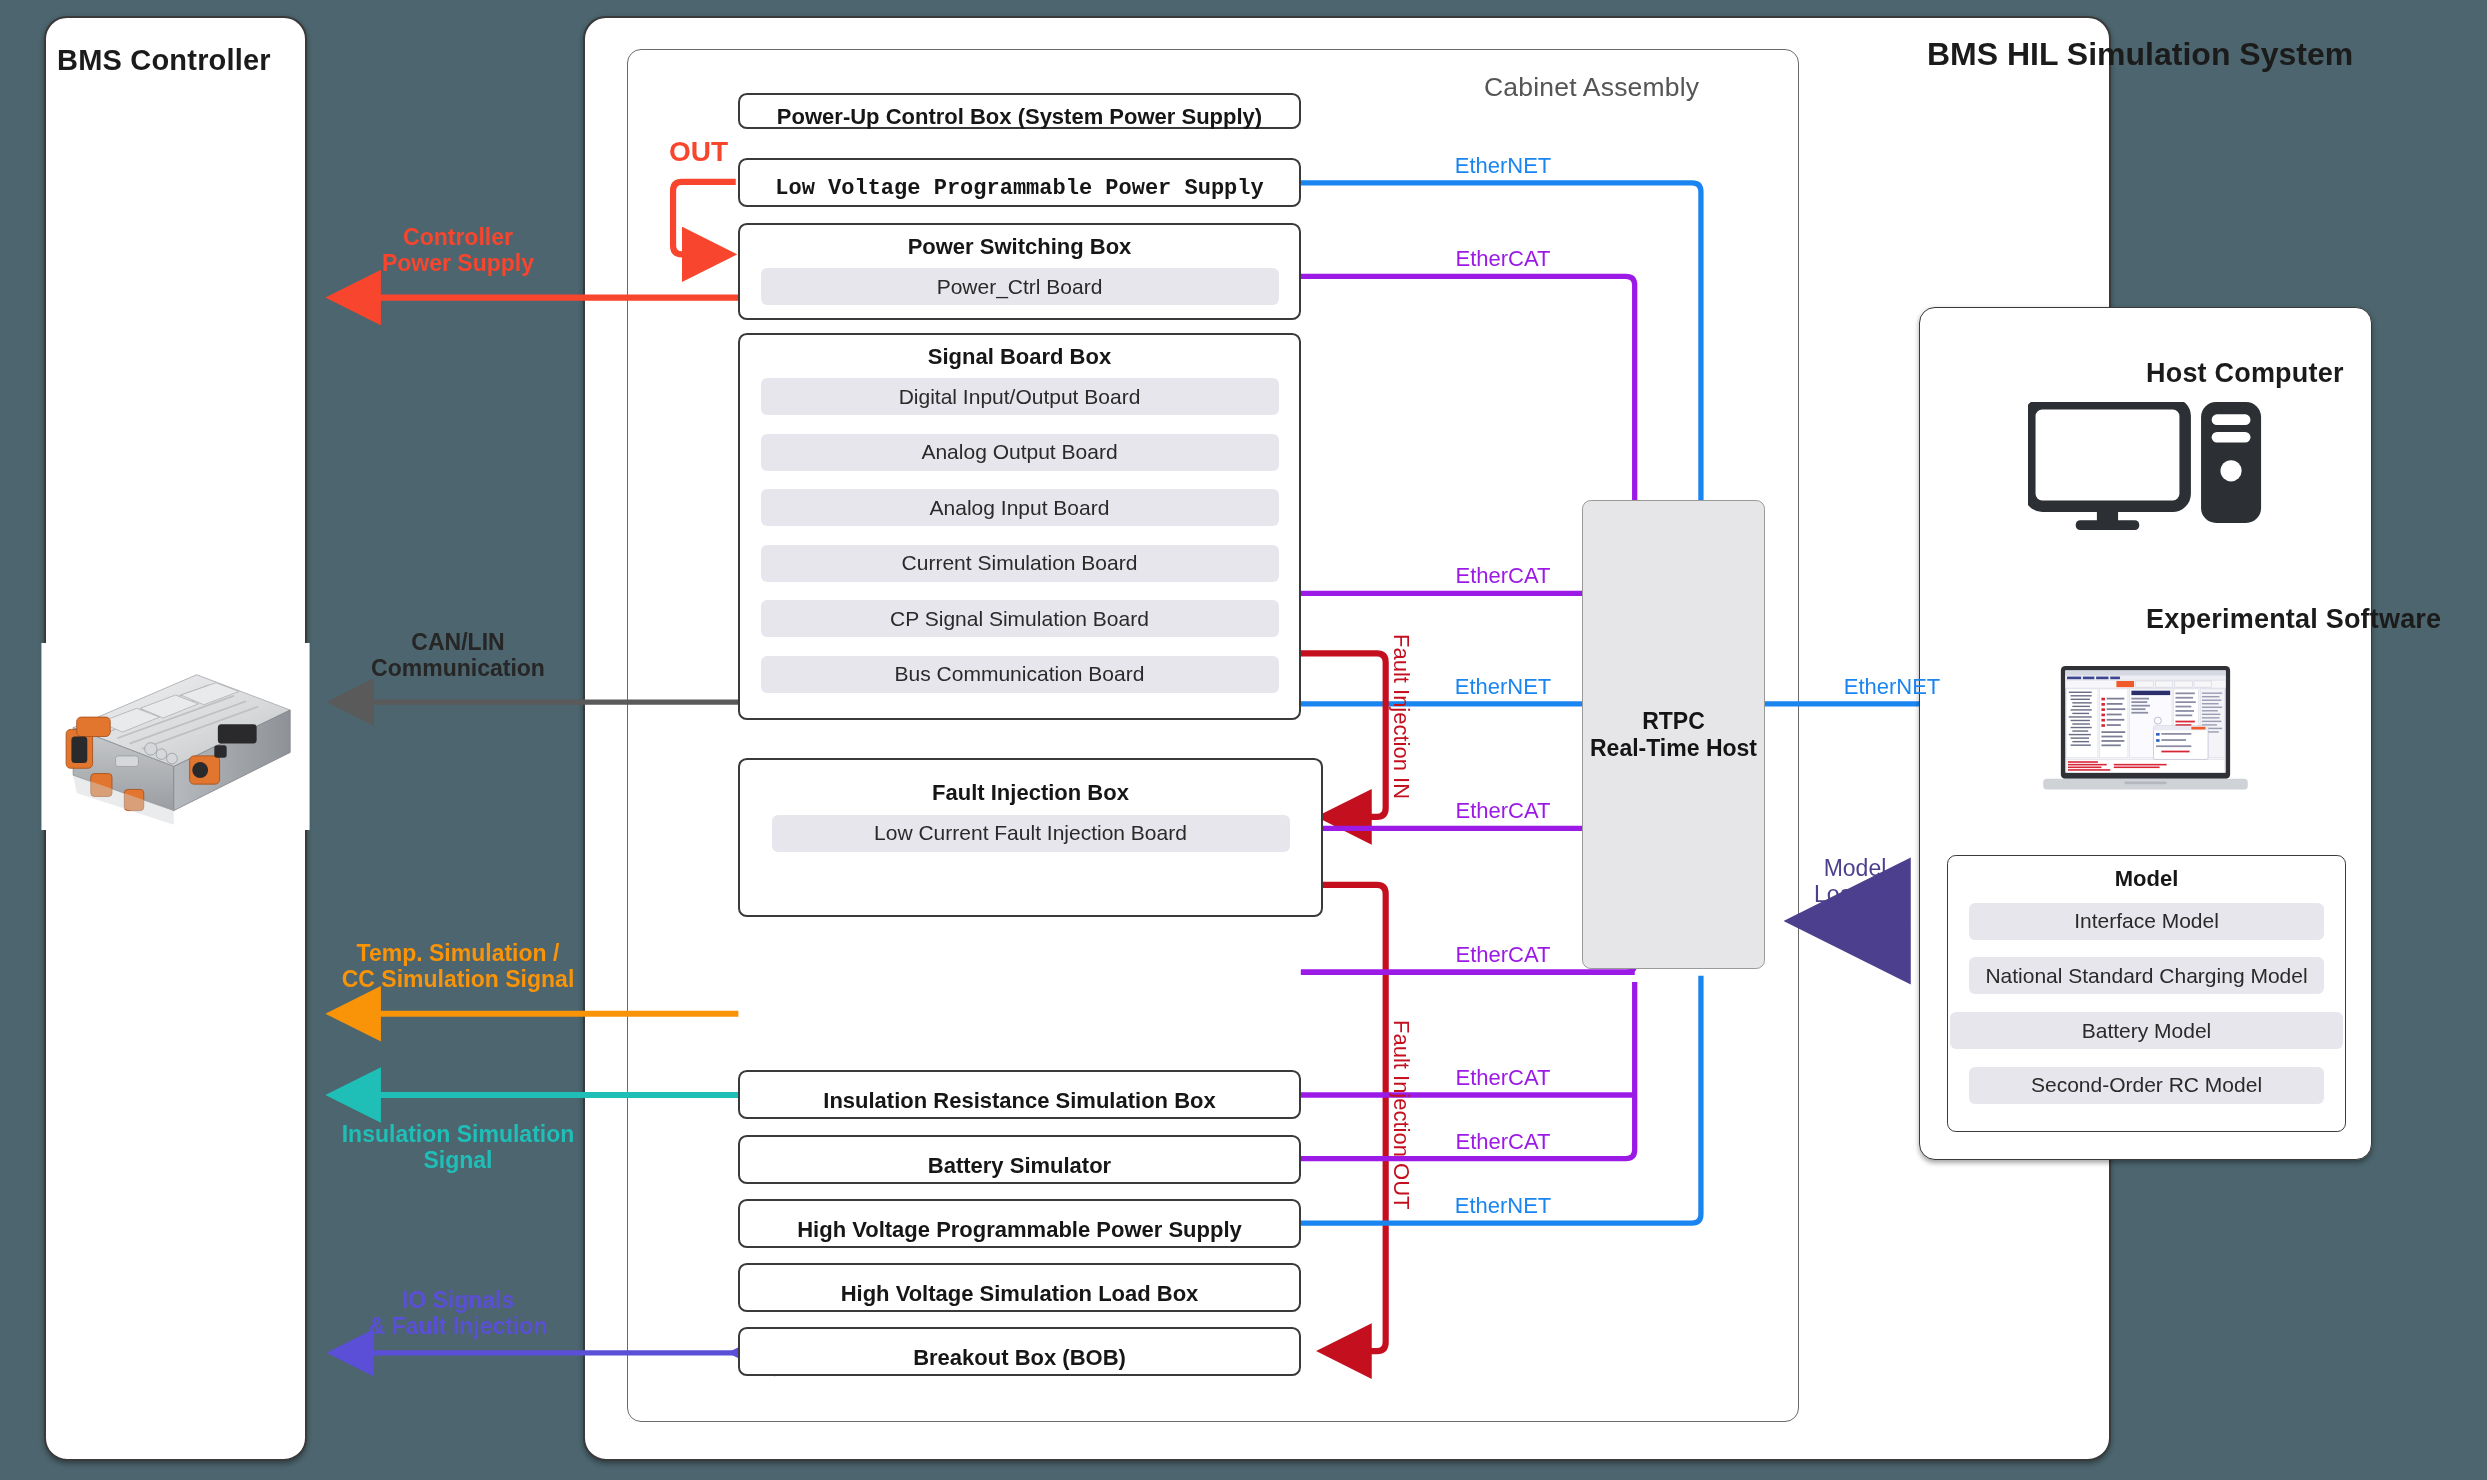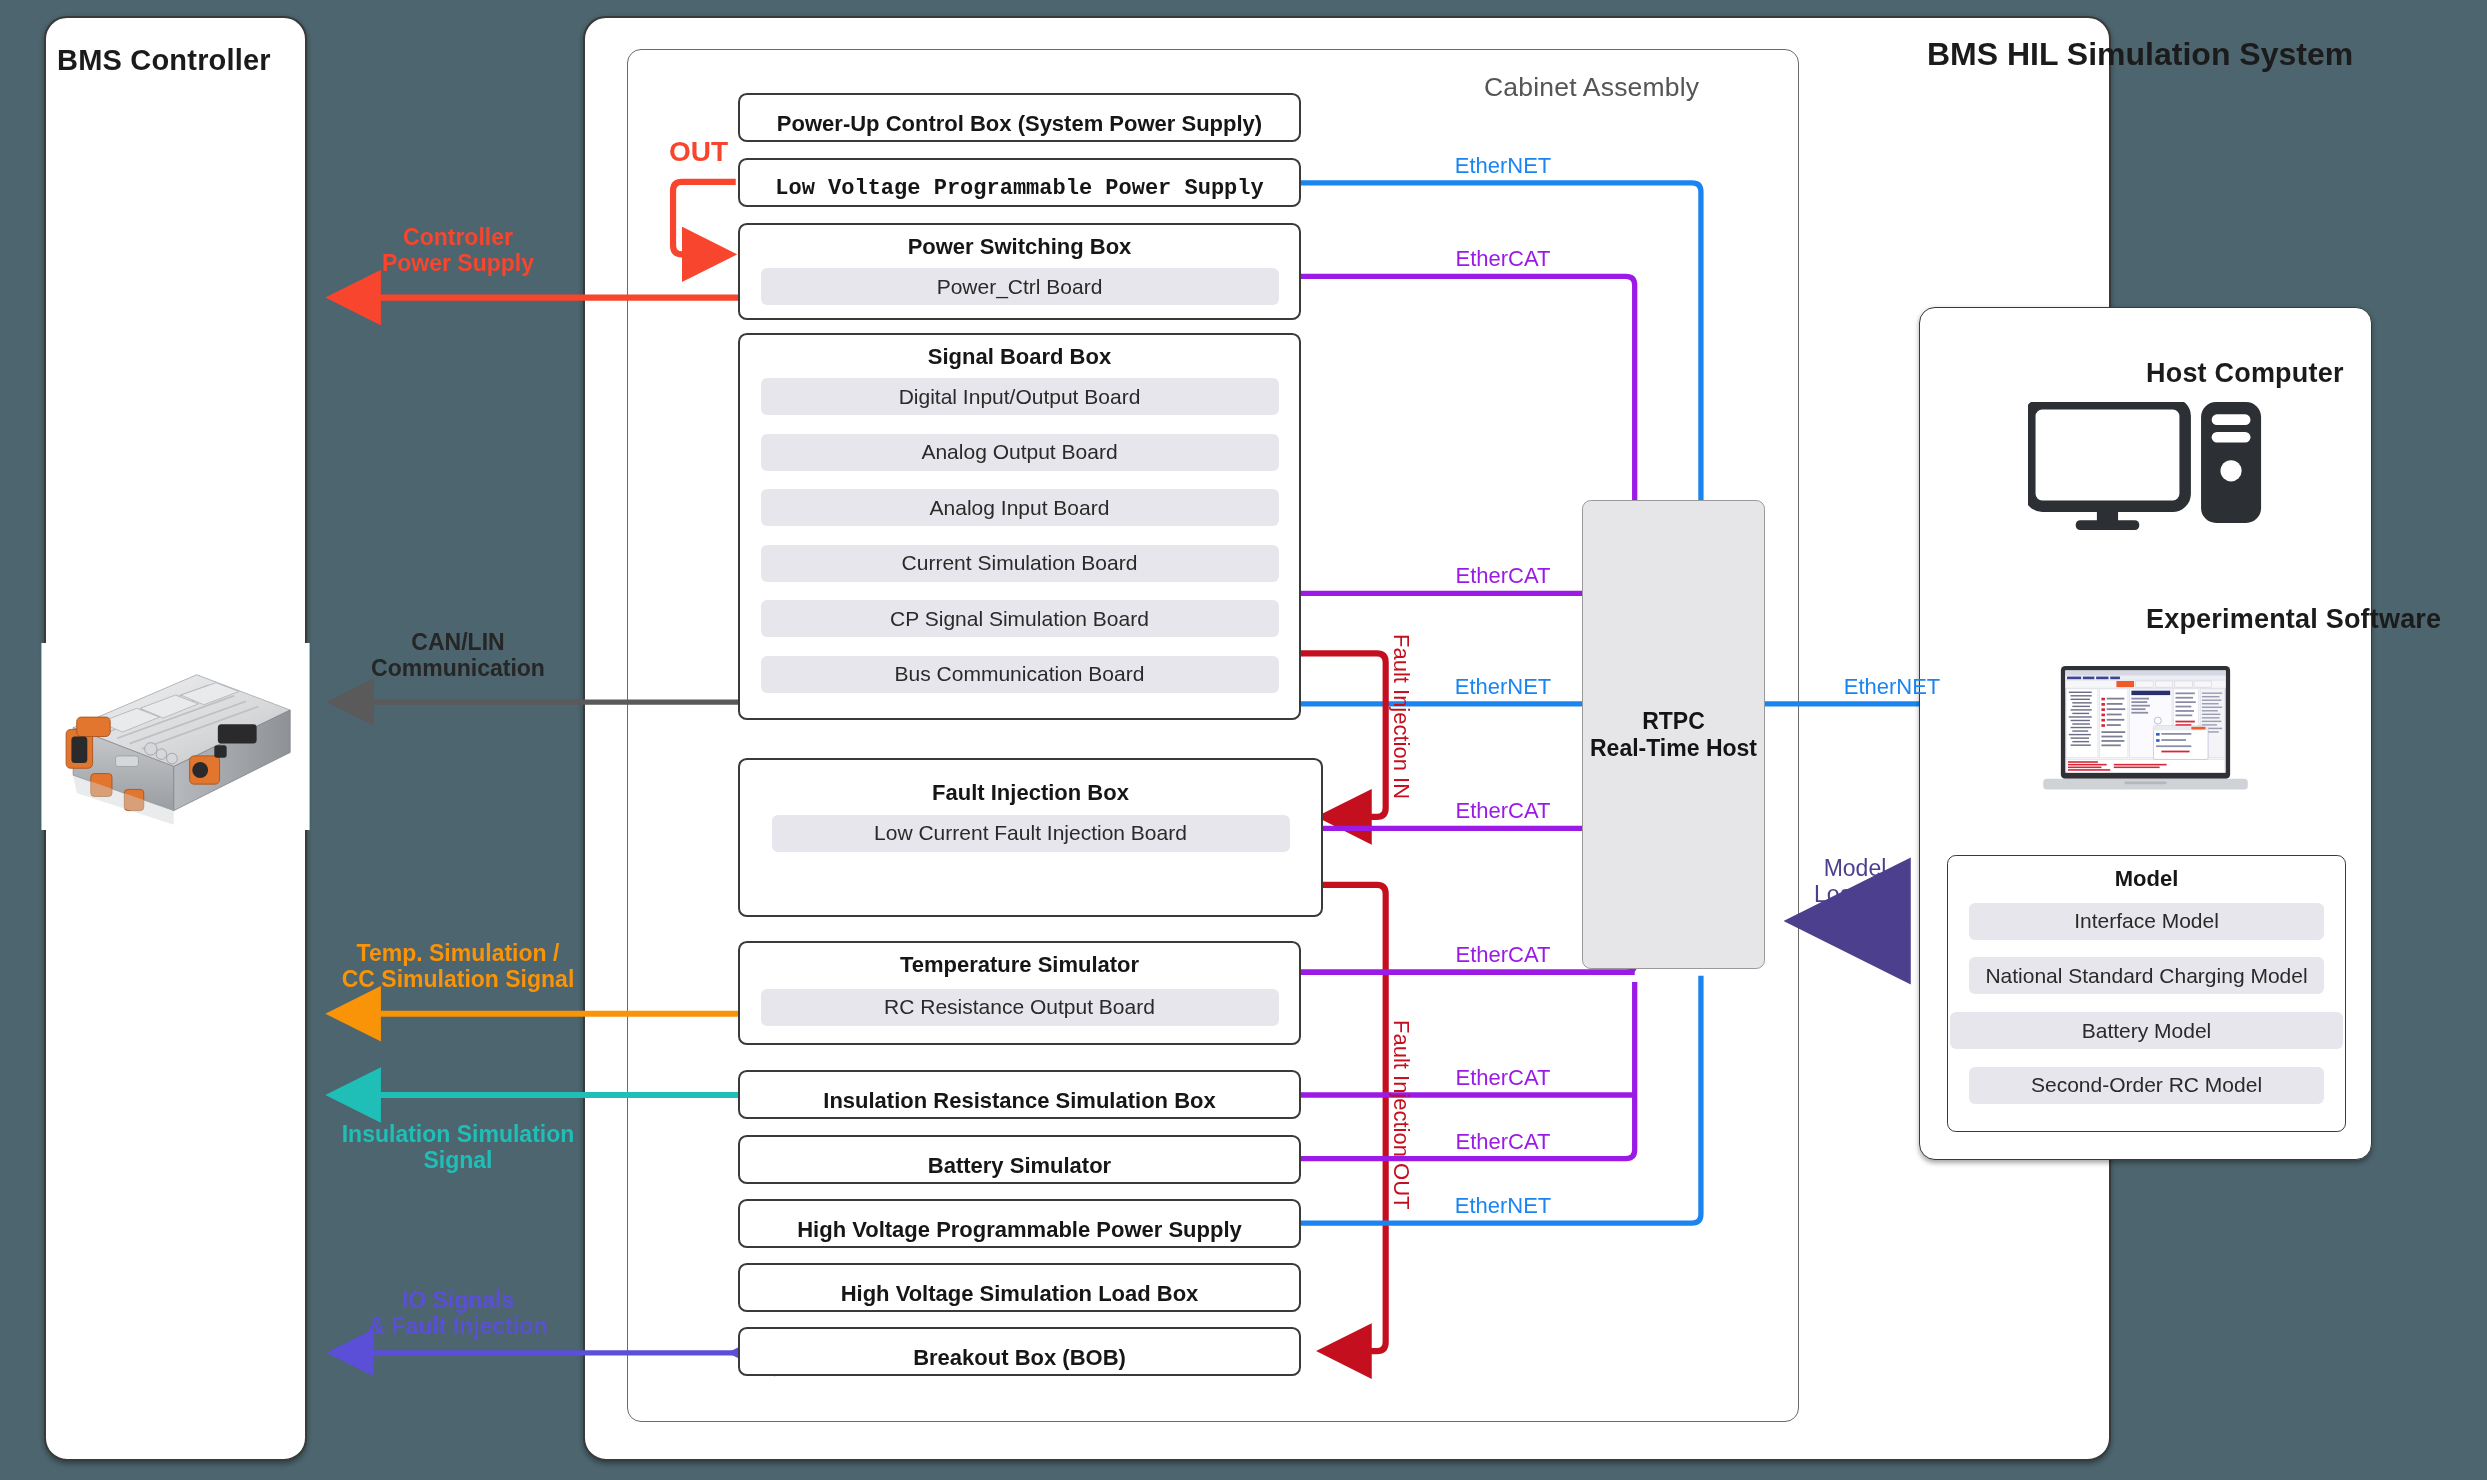--- a/index.html
+++ b/index.html
@@ -197,21 +197,21 @@
 
     <path d="M 1473,1312 L 1841,1312 Q 1851,1312 1851,1302 L 1851,1112" fill="none" stroke="#9b1ae6" stroke-width="6"></path>
 
     <path d="M 1473,1385 L 1916,1385 Q 1926,1385 1926,1375 L 1926,1105" fill="none" stroke="#1a85f0" stroke-width="6"></path>
 
     <line x1="1996" y1="797" x2="2390" y2="797" stroke="#1a85f0" stroke-width="6"></line>
 
     <line x1="2390" y1="1043" x2="2042" y2="1043" stroke="url(#mlgrad)" stroke-width="16" marker-end="url(#ar-ml)"></line>
   </svg>
 
-  <div class="mod single" style="left:738px;top:93px;width:563px;height:49px;">
+  <div class="mod single" style="left:738px;top:93px;width:563px;height:36px;">
     <span class="mod-label" style="margin-top:12.4px;">Power-Up Control Box (System Power Supply)</span>
   </div>
 
   <div class="mod single" style="left:738px;top:158px;width:563px;height:49px;">
     <span class="mod-label" style="margin-top:12.4px;font-family:Liberation Mono, monospace;">Low Voltage Programmable Power Supply</span>
   </div>
 
   <div class="mod" style="left:738px;top:223px;width:563px;height:97px;padding-top:10.6px;">
     <span class="mod-label">Power Switching Box</span>
     <div class="sub" style="width:518px;height:37px;margin-top:10.6px;">
@@ -241,26 +241,20 @@
       </div>
   </div>
 
   <div class="mod" style="left:738px;top:758px;width:585px;height:159px;padding-top:22px;">
     <span class="mod-label">Fault Injection Box</span>
     <div class="sub" style="width:518px;height:37px;margin-top:10.6px;">
       <span>Low Current Fault Injection Board</span>
       </div>
   </div>
 
-  <div class="mod" style="left:738px;top:941px;width:563px;height:104px;padding-top:10.6px;">
-    <span class="mod-label">Temperature Simulator</span>
-    <div class="sub" style="width:518px;height:37px;margin-top:13.2px;">
-      <span>RC Resistance Output Board</span>
-      </div>
-  </div>
 
   <div class="mod single" style="left:738px;top:1070px;width:563px;height:49px;">
     <span class="mod-label" style="margin-top:12.4px;">Insulation Resistance Simulation Box</span>
   </div>
 
   <div class="mod single" style="left:738px;top:1199px;width:563px;height:49px;">
     <span class="mod-label" style="margin-top:12.4px;">High Voltage Programmable Power Supply</span>
   </div>
 
   <div class="mod single" style="left:738px;top:1135px;width:563px;height:49px;">

